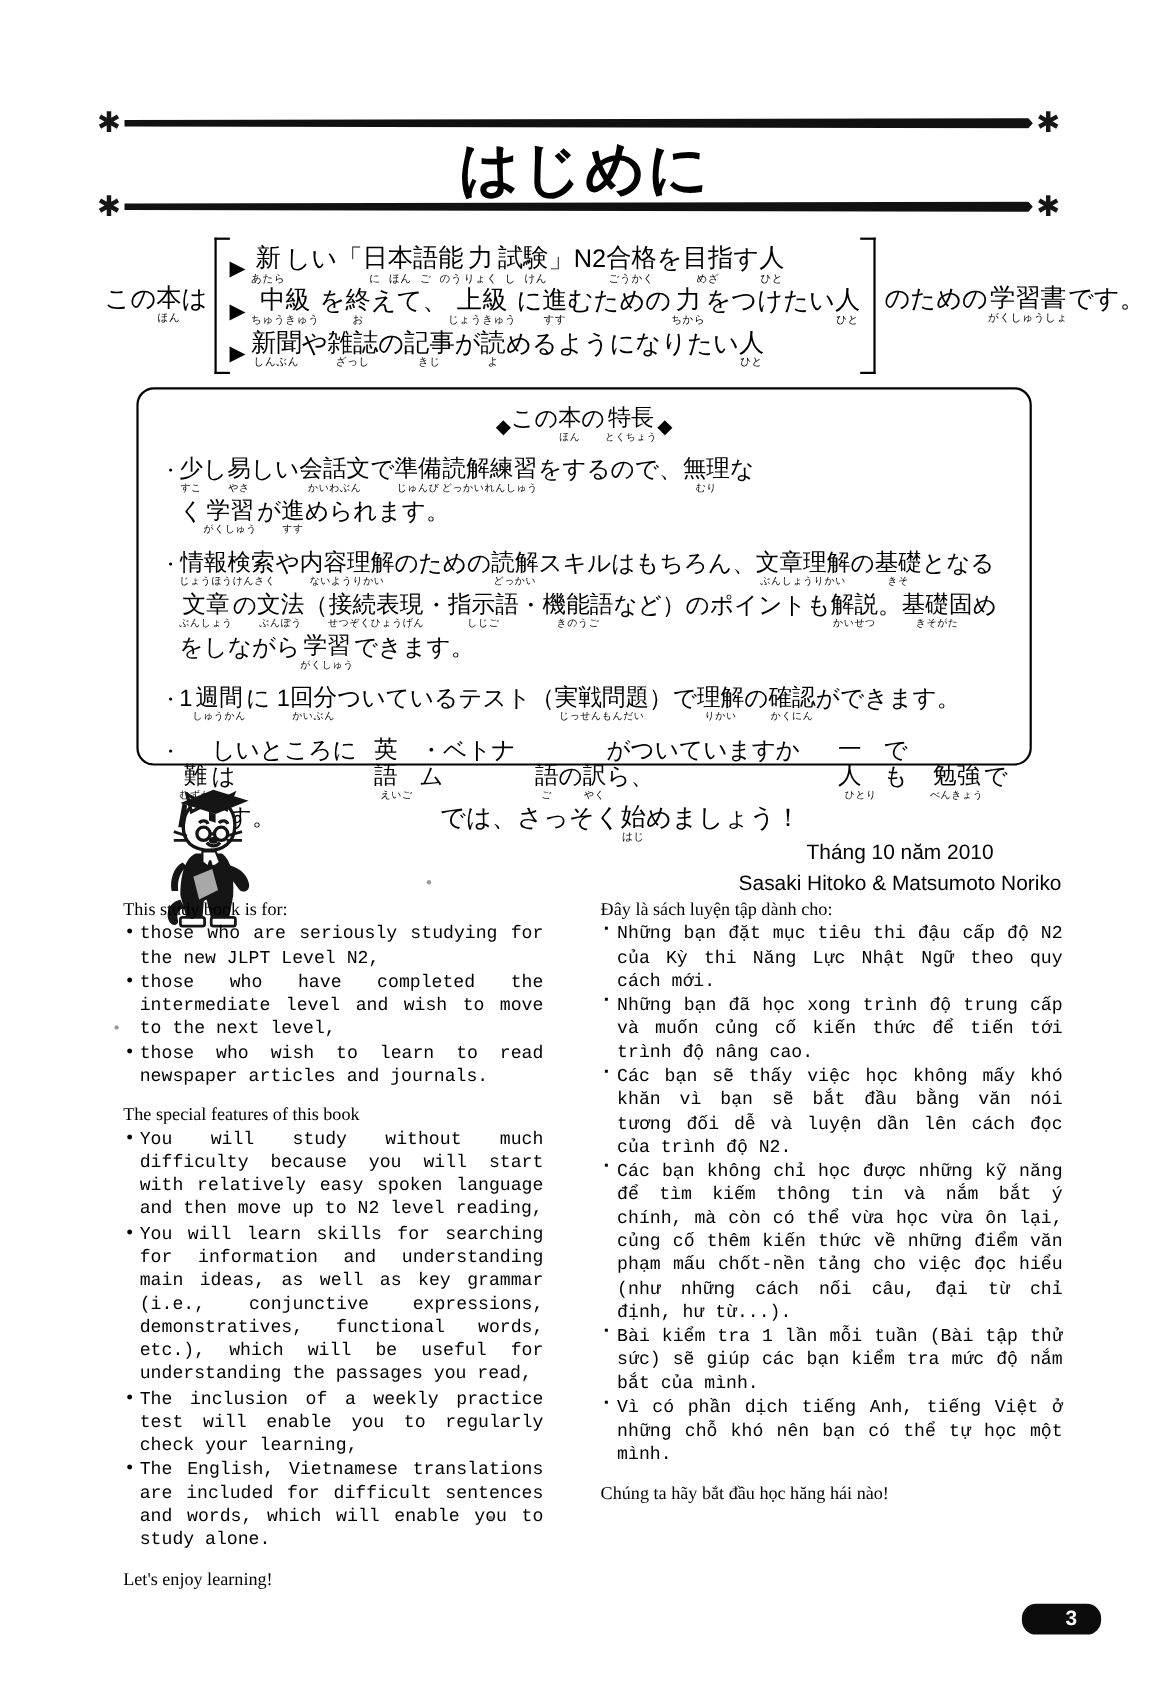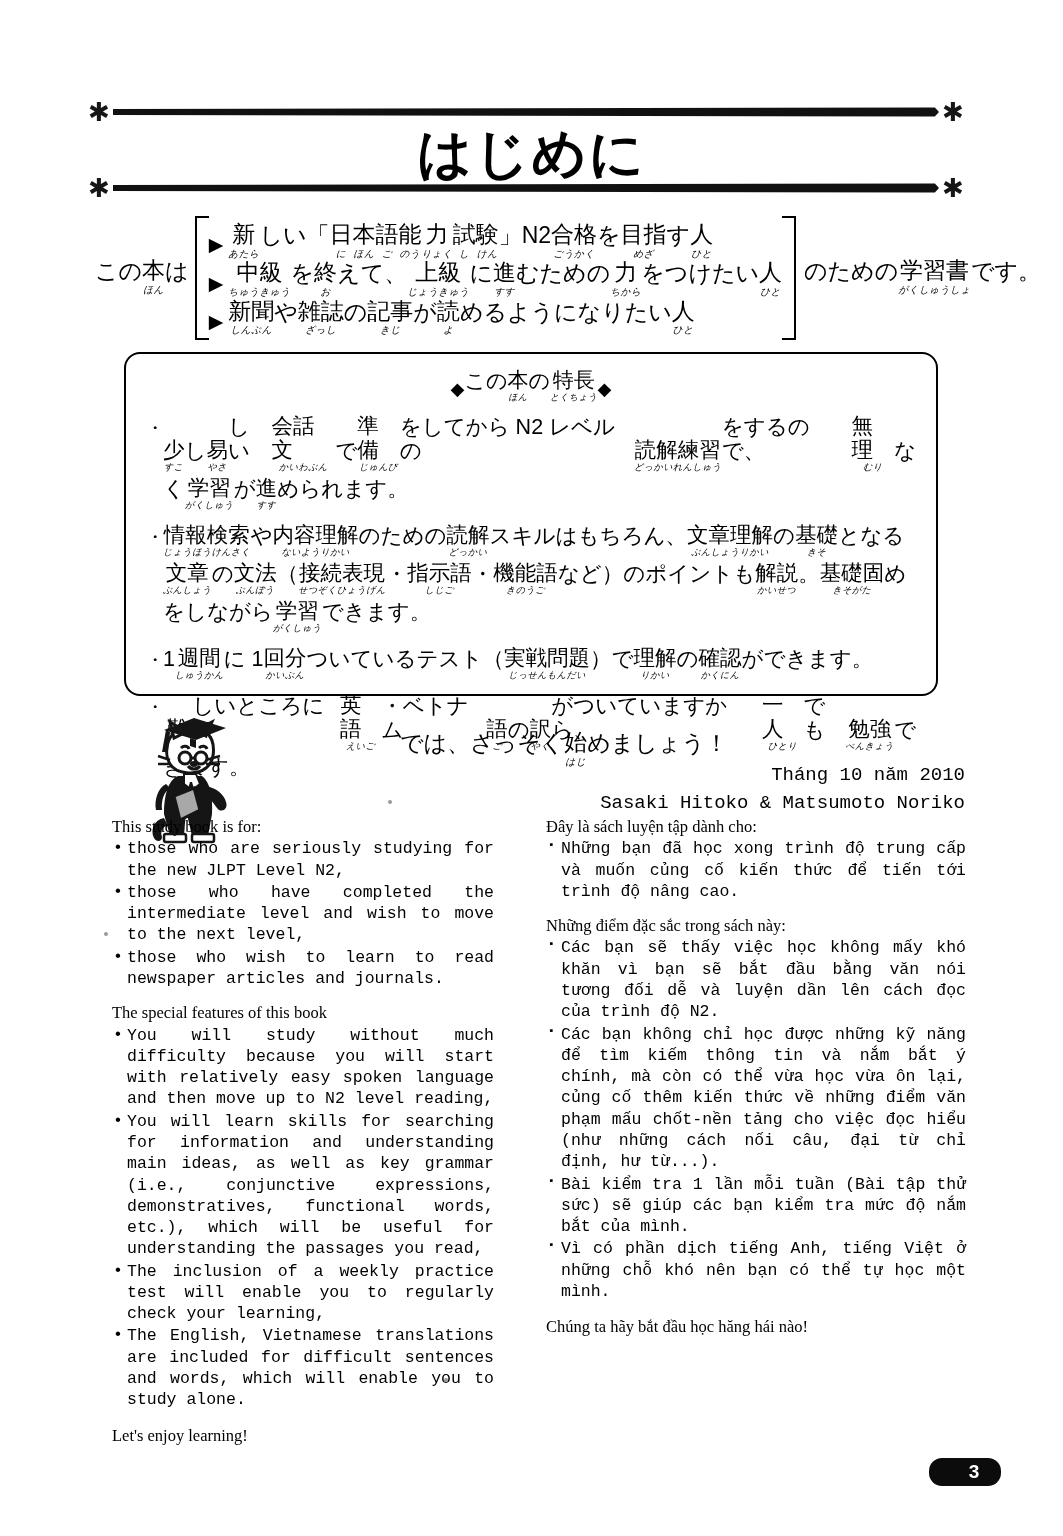--- a/index.html
+++ b/index.html
@@ -118,21 +118,20 @@
     vertical-align: bottom;
     line-height: 1;
   }
   .rb > .base { line-height: 1.12; }
   .rb > .rt {
     font-size: 0.42em;
     line-height: 1.1;
     letter-spacing: 0.5px;
     margin-top: 1px;
     white-space: nowrap;
-    font-style: italic;
   }
   .plain {
     display: inline-flex;
     flex-direction: column;
     align-items: flex-start;
     vertical-align: bottom;
     line-height: 1;
   }
   .plain > .base { line-height: 1.12; }
   .plain > .rt { font-size: 0.42em; line-height: 1.1; visibility: hidden; }
@@ -191,24 +190,24 @@
   .lets-start {
     position: absolute;
     left: 400px;
     top: 730px;
     font-size: 23px;
   }
   .signature {
     position: absolute;
     right: 98px;
     top: 762px;
-    text-align: right;
+    text-align: center;
     font-size: 19px;
     line-height: 1.45;
-    font-family: Liberation Mono, monospace;
+    font-family: Liberation Sans, sans-serif;
   }
 
   
   .col {
     position: absolute;
     top: 816px;
     font-family: "Liberation Serif", serif;
     font-size: 16.5px;
     line-height: 1.29;
     text-align: justify;
@@ -547,24 +546,20 @@
                   <span class="base">会話文</span>
                   <span class="rt">かいわぶん</span>
                 </span>
                 <span class="plain">
                   <span class="base">で</span>
                   <span class="rt">_</span>
                 </span>
                 <span class="rb">
                   <span class="base">準備</span>
                   <span class="rt">じゅんび</span>
-                </span>
-                <span class="plain">
-                  <span class="base">をしてから N2 レベルの</span>
-                  <span class="rt">_</span>
                 </span>
                 <span class="rb">
                   <span class="base">読解練習</span>
                   <span class="rt">どっかいれんしゅう</span>
                 </span>
                 <span class="plain">
                   <span class="base">をするので、</span>
                   <span class="rt">_</span>
                 </span>
                 <span class="rb">
@@ -929,23 +924,23 @@
         <li>You will learn skills for searching for information and understanding main ideas, as well as key grammar (i.e., conjunctive expressions, demonstratives, functional words, etc.), which will be useful for understanding the passages you read,</li>
         <li>The inclusion of a weekly practice test will enable you to regularly check your learning,</li>
         <li>The English, Vietnamese translations are included for difficult sentences and words, which will enable you to study alone.</li>
       </ul>
     <p class="tailline">Let's enjoy learning!</p>
   </div>
 
   <div class="col col-vi">
     <p class="head">Đây là sách luyện tập dành cho:</p>
     <ul id="vi-intro">
+        <li>Những bạn đặt mục tiêu thi đậu cấp độ N2 của Kỳ thi Năng Lực Nhật Ngữ theo quy cách mới.</li>
         <li>Những bạn đã học xong trình độ trung cấp và muốn củng cố kiến thức để tiến tới trình độ nâng cao.</li>
       </ul>
-    <p class="gap">Những điểm đặc sắc trong sách này:</p>
     <ul id="vi-features">
         <li>Các bạn sẽ thấy việc học không mấy khó khăn vì bạn sẽ bắt đầu bằng văn nói tương đối dễ và luyện dần lên cách đọc của trình độ N2.</li>
         <li>Các bạn không chỉ học được những kỹ năng để tìm kiếm thông tin và nắm bắt ý chính, mà còn có thể vừa học vừa ôn lại, củng cố thêm kiến thức về những điểm văn phạm mấu chốt-nền tảng cho việc đọc hiểu (như những cách nối câu, đại từ chỉ định, hư từ...).</li>
         <li>Bài kiểm tra 1 lần mỗi tuần (Bài tập thử sức) sẽ giúp các bạn kiểm tra mức độ nắm bắt của mình.</li>
         <li>Vì có phần dịch tiếng Anh, tiếng Việt ở những chỗ khó nên bạn có thể tự học một mình.</li>
       </ul>
     <p class="tailline">Chúng ta hãy bắt đầu học hăng hái nào!</p>
   </div>
 
   <div class="speck" style="left:388px; top:800px; width:4px; height:4px;"></div>

